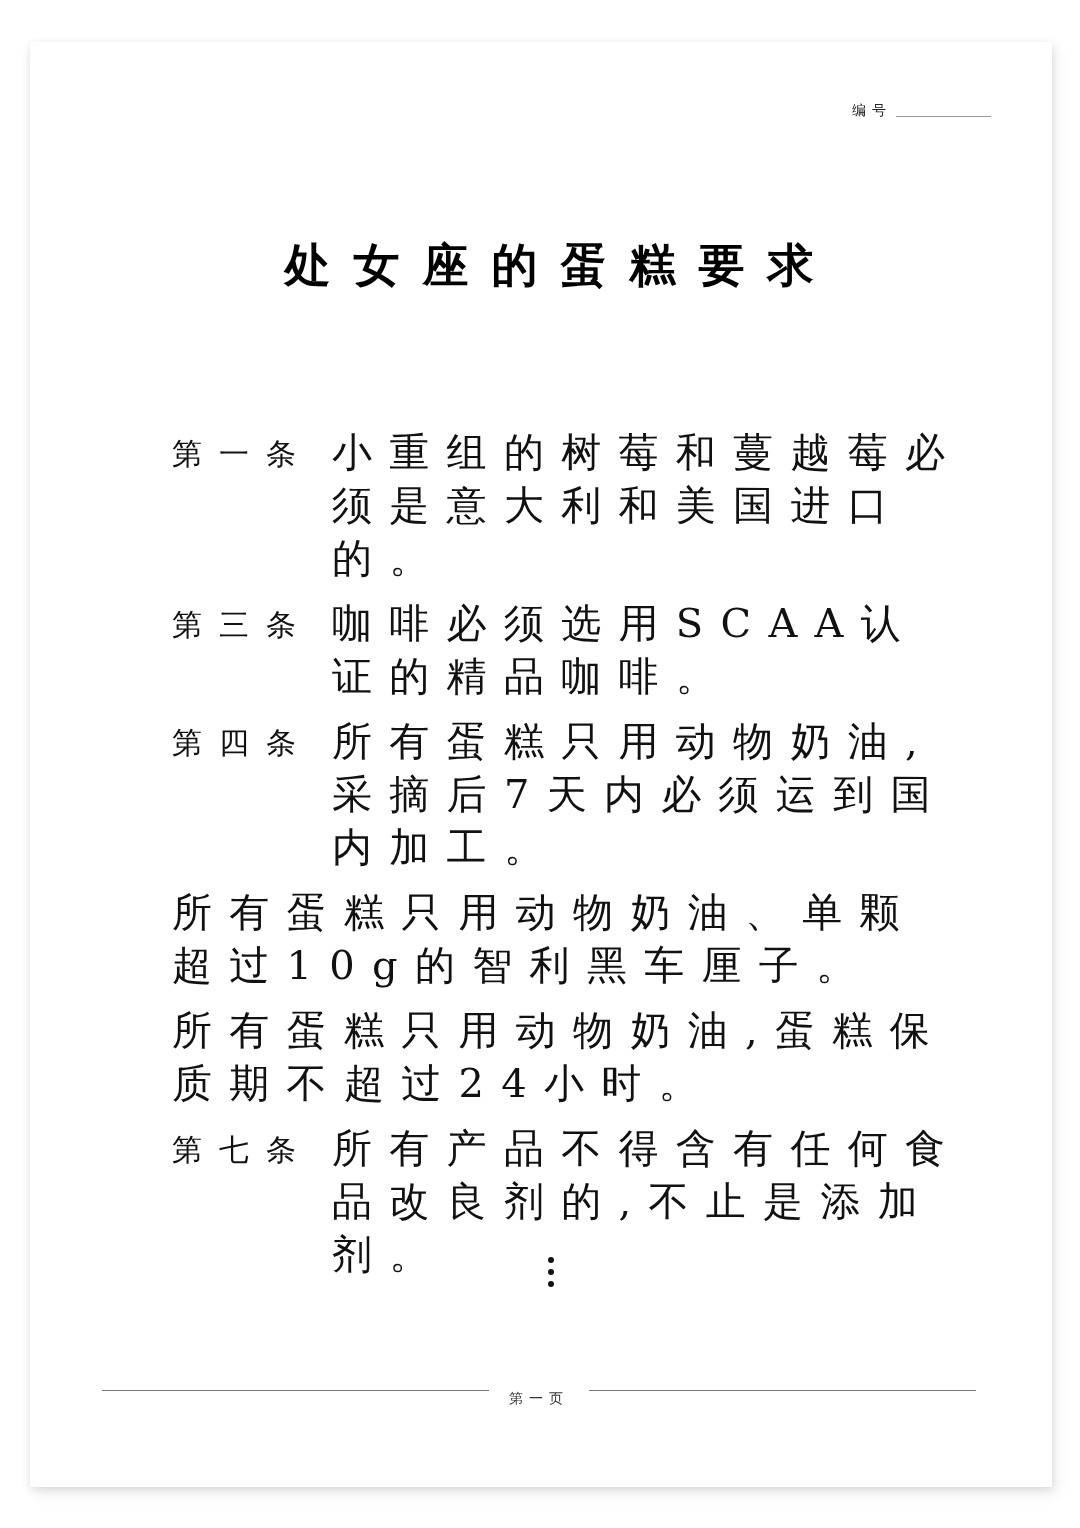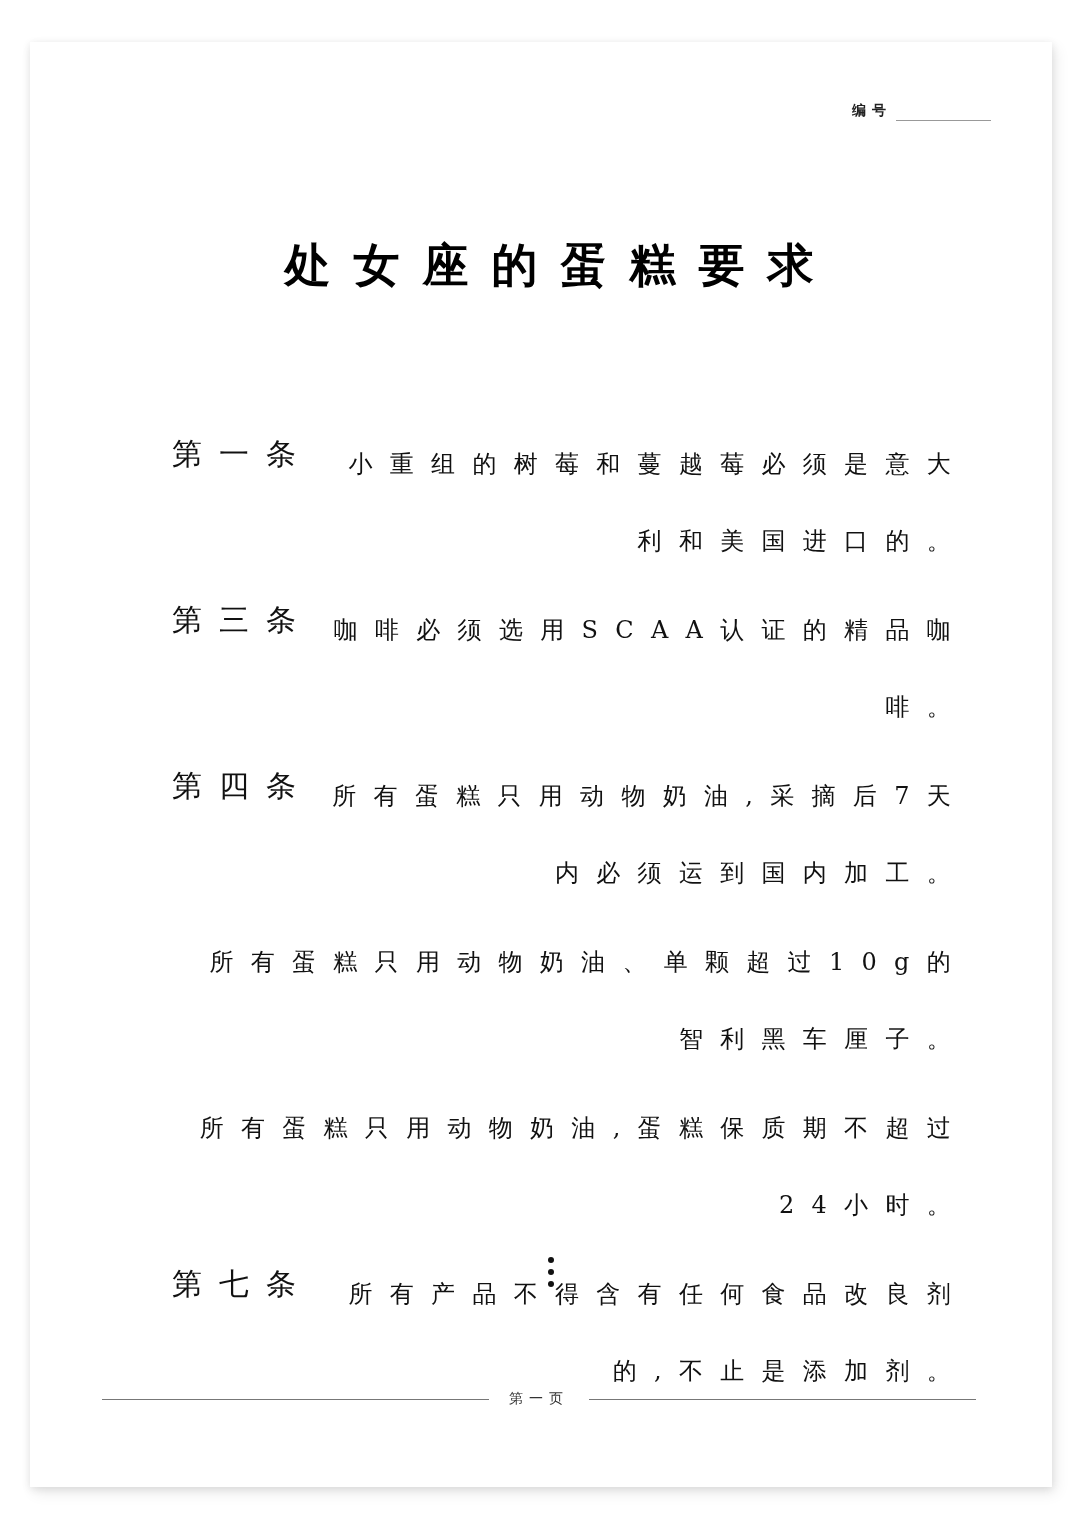--- a/index.html
+++ b/index.html
@@ -26,22 +26,20 @@
   }
   .serial {
     position: absolute;
     left: 822px;
     top: 60px;
     font-family: "DejaVu Sans", "Liberation Sans", sans-serif;
     font-size: 14px;
     letter-spacing: 6px;
     color: #222222;
     display: flex;
-    align-items: flex-end;
-    font-weight: bold;
   }
   .serial-line {
     display: inline-block;
     width: 95px;
     border-bottom: 1px solid #999999;
     height: 14px;
     margin-left: 4px;
     margin-bottom: -1px;
   }
   .title {
@@ -72,27 +70,26 @@
   .article-label {
     flex: 0 0 160px;
     font-size: 30px;
     line-height: 56px;
     letter-spacing: 17px;
     white-space: nowrap;
     color: #111111;
   }
   .article-text {
     flex: 1 1 auto;
-    font-size: 24px;
-    line-height: 77px;
+    font-size: 40px;
+    line-height: 53px;
     letter-spacing: 17.3px;
     color: #111111;
     word-break: break-all;
     width: 680px;
-    text-align: right;
   }
   .ellipsis {
     position: absolute;
     left: 518px;
     top: 1215px;
     width: 6px;
     display: flex;
     flex-direction: column;
     gap: 6px;
   }
@@ -102,21 +99,20 @@
     height: 6px;
     border-radius: 50%;
     background: #111111;
   }
   .footer {
     position: absolute;
     left: 72px;
     top: 1348px;
     width: 874px;
     display: flex;
-    align-items: center;
   }
   .footer-rule {
     flex: 1 1 auto;
     height: 0;
     border-top: 1px solid #777777;
   }
   .footer-text {
     flex: 0 0 auto;
     padding: 0 20px;
     font-family: "DejaVu Sans", "Liberation Sans", sans-serif;

